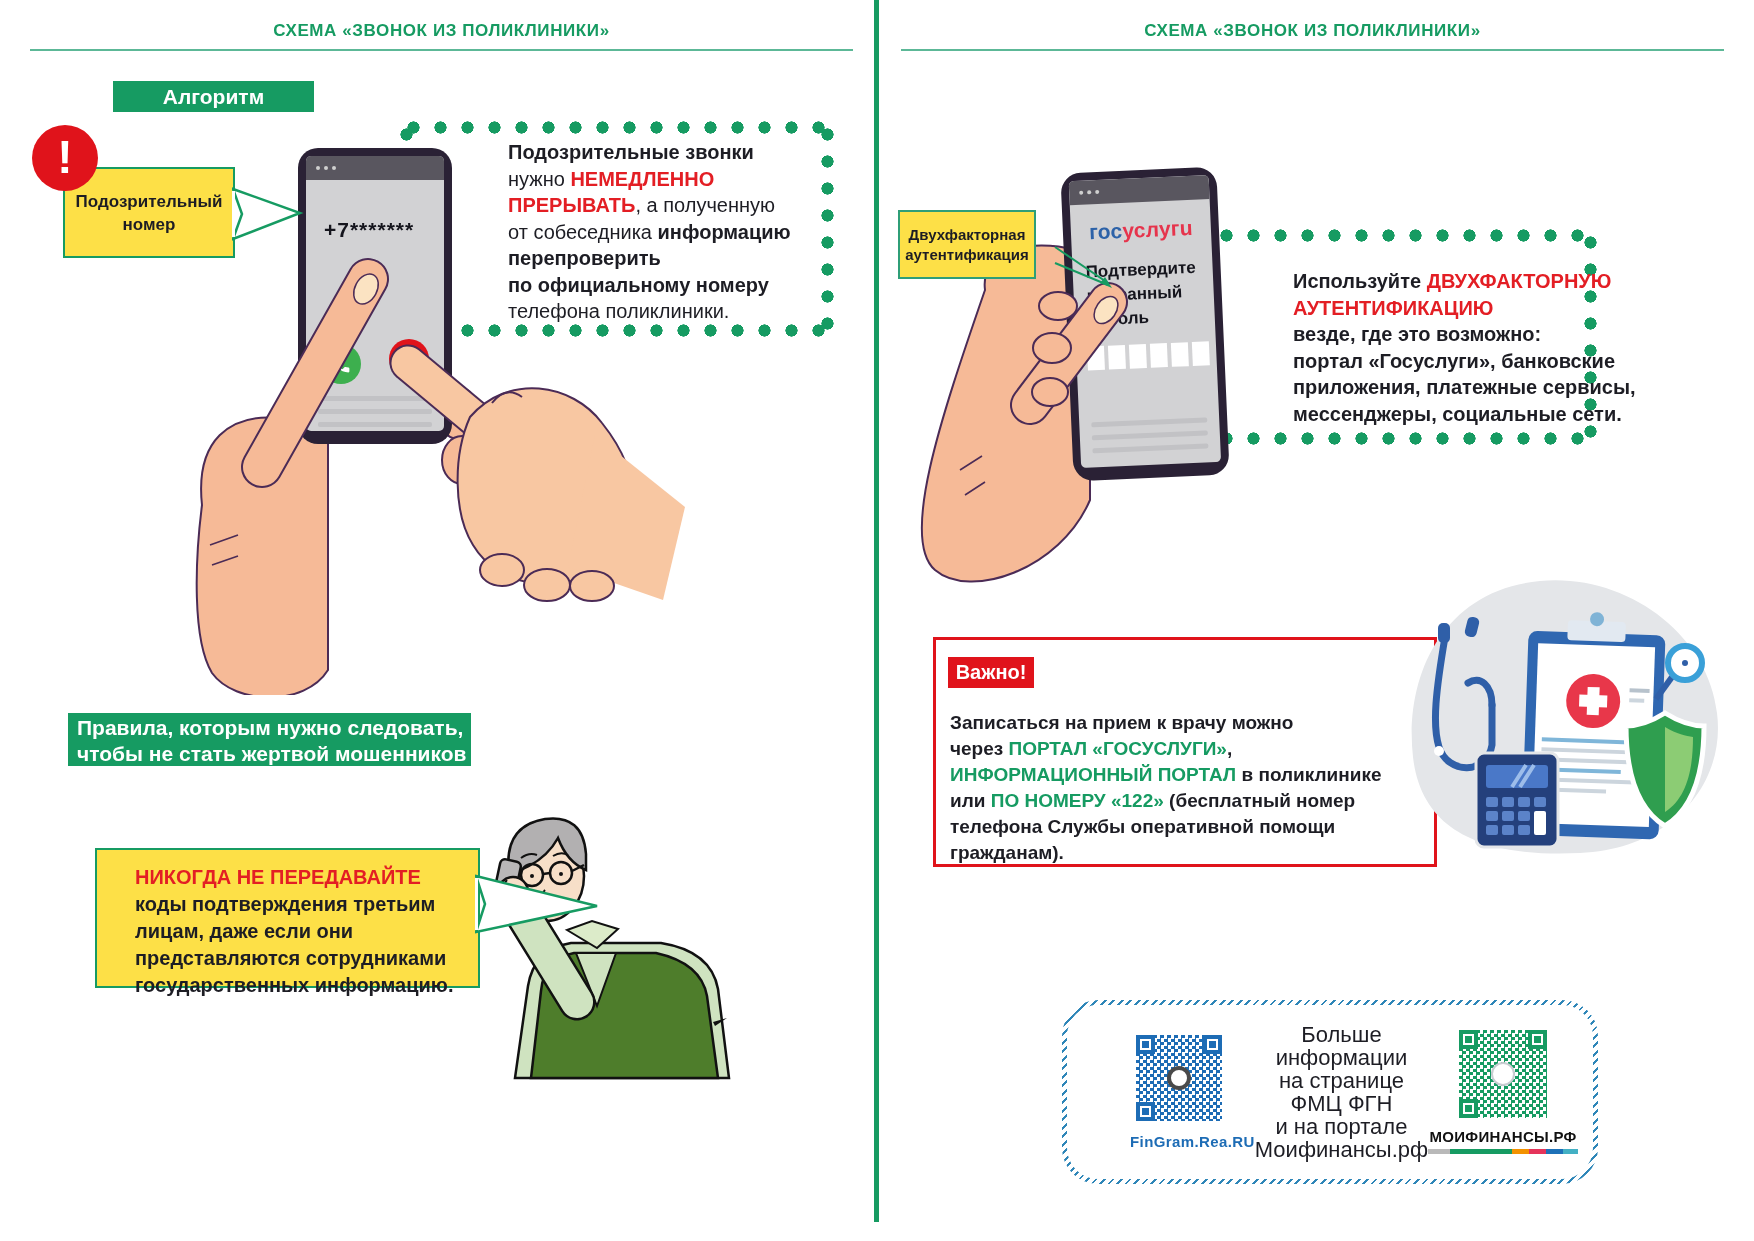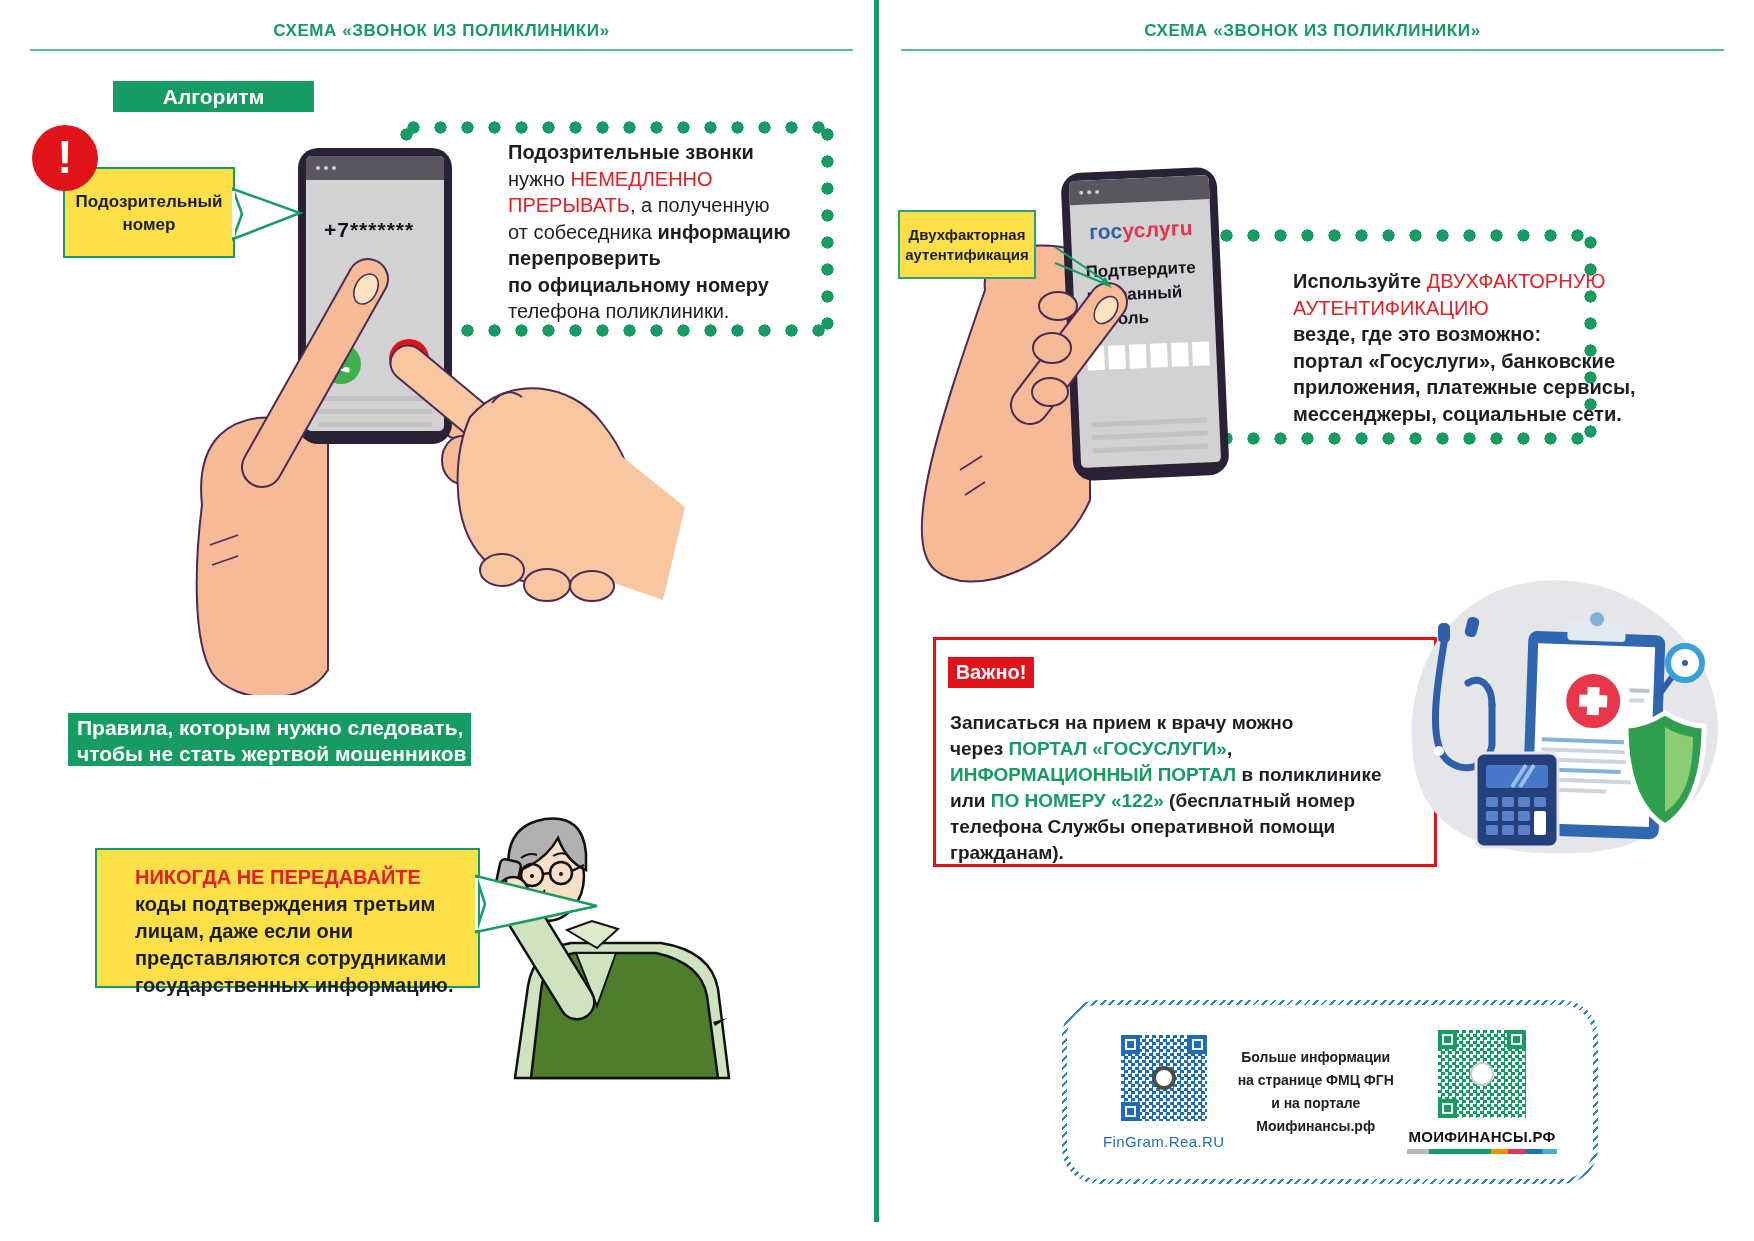--- a/index.html
+++ b/index.html
@@ -34,21 +34,21 @@
 
   
   .dh{position:absolute;height:13px;background-image:radial-gradient(circle 6.2px,#169b62 96%,rgba(0,0,0,0) 100%);
       background-size:27px 13px;background-repeat:repeat-x;background-position:left center;z-index:1;}
   .dv{position:absolute;width:13px;background-image:radial-gradient(circle 6.2px,#169b62 96%,rgba(0,0,0,0) 100%);
       background-size:13px 27px;background-repeat:repeat-y;background-position:center top;z-index:1;}
 
   
   .advice{position:absolute;font-size:20px;line-height:26.5px;color:#1d1d24;z-index:3;}
   .advice .b{font-weight:bold;}
-  .advice .red{color:#e31e24;font-weight:normal;}
+  .advice .red{color:#e31e24;font-weight:bold;}
   #advice-left{left:508px;top:139px;}
   #advice-right{left:1293px;top:268px;font-weight:bold;}
 
   
   .phone{position:absolute;background:#2a2135;border-radius:20px;z-index:2;}
   #phoneL{left:298px;top:148px;width:154px;height:296px;}
   #phoneR{left:1067px;top:170px;width:156px;height:308px;transform:rotate(-2.5deg);}
   .screen{position:absolute;left:8px;top:8px;right:8px;bottom:13px;background:#d2d2d4;border-radius:5px;overflow:hidden;}
   .topbar{height:24px;background:#59565f;display:flex;align-items:center;padding-left:10px;gap:4px;}
   .tb-dot{width:4px;height:4px;border-radius:50%;background:#cfcfcf;}
@@ -87,25 +87,25 @@
   .qr{position:relative;background:#fff;}
   .qr .pix{position:absolute;inset:0;background-image:repeating-conic-gradient(var(--c) 0% 25%,rgba(0,0,0,0) 0% 50%);background-size:7px 7px;}
   .qr .f{position:absolute;width:19px;height:19px;border:4px solid var(--c);background:#fff;box-sizing:border-box;}
   .qr .f::after{content:"";position:absolute;inset:2px;background:var(--c);}
   .qr .f.tl{left:0;top:0;} .qr .f.tr{right:0;top:0;} .qr .f.bl{left:0;bottom:0;}
   .qr .logo{position:absolute;left:50%;top:50%;width:24px;height:24px;margin:-12px 0 0 -12px;background:#fff;border-radius:50%;}
   #qr-fingram{--c:#1d6cb5;width:86px;height:86px;}
   #qr-fingram .logo{border:4px solid #4a4a4a;box-sizing:border-box;}
   #qr-mf{--c:#169b62;width:88px;height:88px;}
   #qr-mf .logo{border:2px solid #c9cdd2;box-sizing:border-box;}
-  .qr-cap-blue{margin-top:12px;color:#1d6cb5;font-weight:400;font-size:15px;letter-spacing:.4px;}
+  .qr-cap-blue{margin-top:12px;color:#1d6cb5;font-weight:700;font-size:15px;letter-spacing:.4px;margin-left:27px;}
   .qr-cap-dark{margin-top:10px;color:#111;font-weight:800;font-size:15px;letter-spacing:.3px;}
   .colorbar{display:flex;height:5px;margin-top:4px;width:100%;}
   .colorbar span{display:block;height:5px;}
-  .footer-text{text-align:center;font-size:14px;font-weight:bold;line-height:23px;color:#1d1d24;}
+  .footer-text{text-align:center;font-size:22px;font-weight:normal;line-height:23px;color:#1d1d24;}
 </style>
 </head>
 <body>
 
 <div class="stage">
 
   <div class="col-header" style="left:30px;width:823px;">СХЕМА «ЗВОНОК ИЗ ПОЛИКЛИНИКИ»</div>
   <div class="col-header" style="left:901px;width:823px;">СХЕМА «ЗВОНОК ИЗ ПОЛИКЛИНИКИ»</div>
   <div class="header-rule" style="left:30px;width:823px;"></div>
   <div class="header-rule" style="left:901px;width:823px;"></div>

